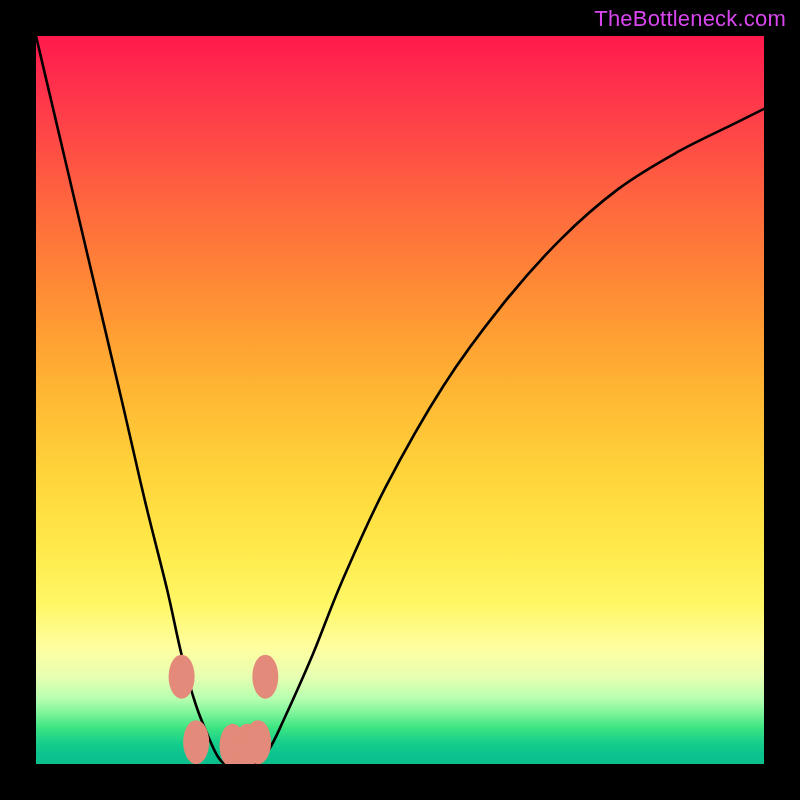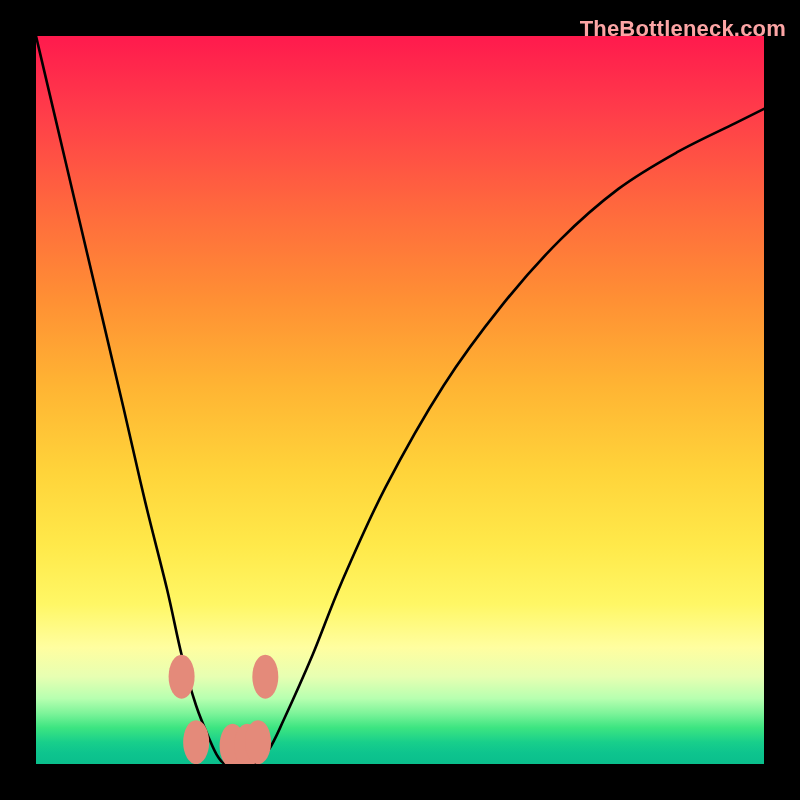--- a/index.html
+++ b/index.html
@@ -49,25 +49,25 @@
     );
   }
   svg.overlay {
     position: absolute;
     inset: 0;
     width: 100%;
     height: 100%;
   }
   .watermark {
     position: absolute;
-    top: 16px;
+    top: 6px;
     right: 14px;
-    color: #fca5a5;
+    color: #d946ef;
     font-size: 22px;
-    font-weight: 700;
+    font-weight: 400;
     letter-spacing: 0.2px;
   }
 </style>
 </head>
 <body>
 
 <div class="frame">
   <div class="plot">
     <div class="gradient"></div>
     <svg class="overlay" viewBox="0 0 728 728" preserveAspectRatio="none">

